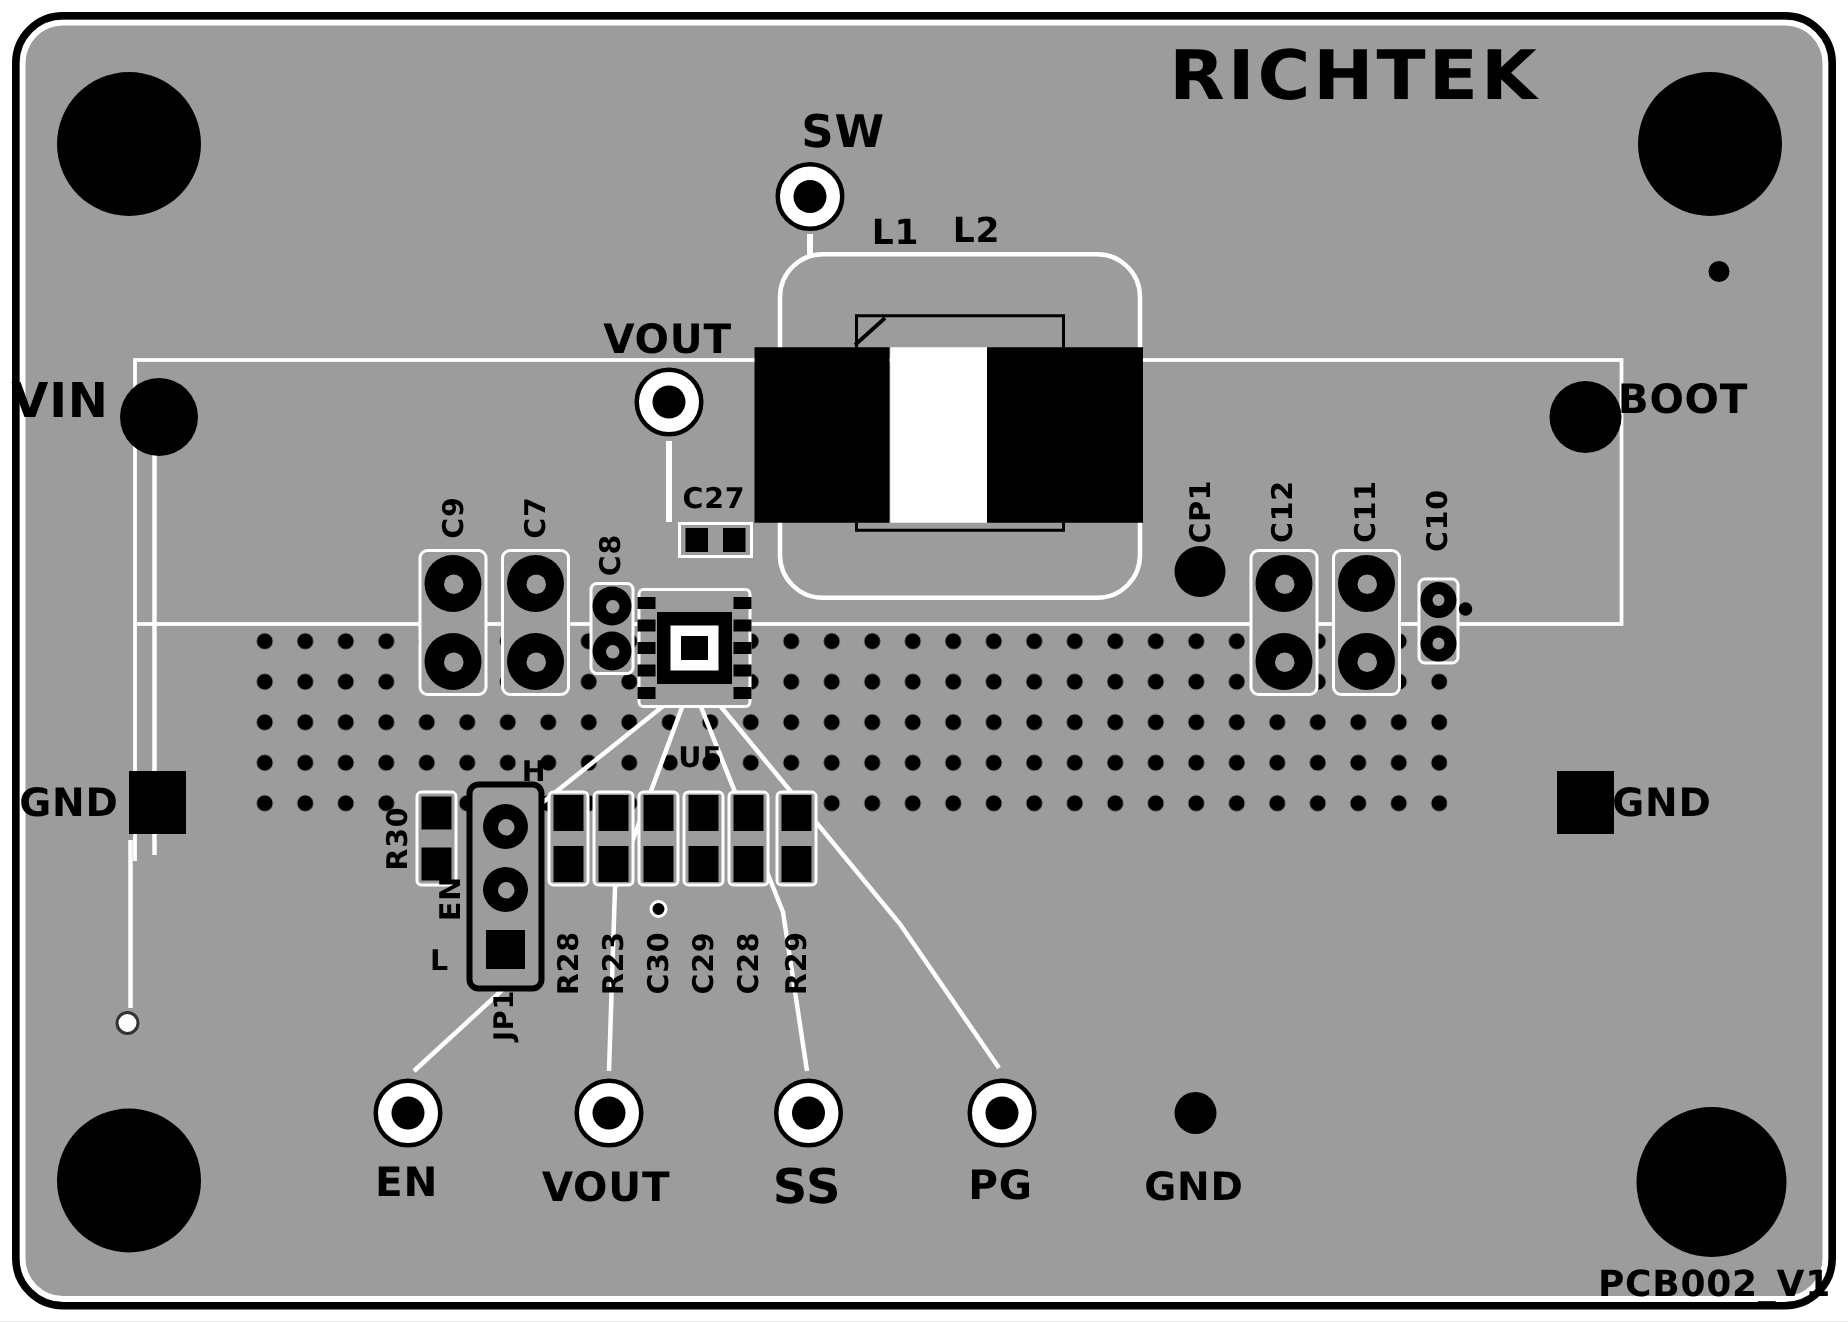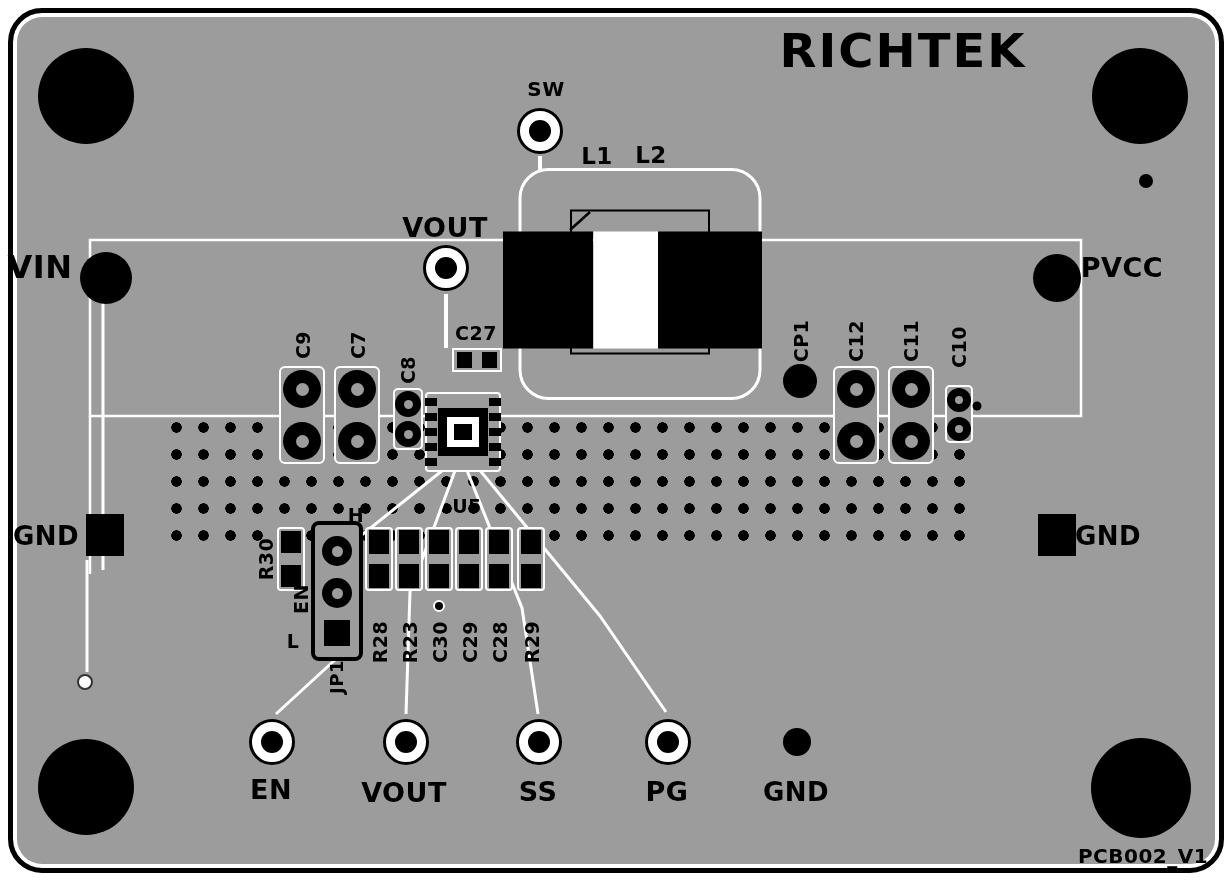--- a/index.html
+++ b/index.html
@@ -44,43 +44,43 @@
     <path d="M478,468 L600,616 L666,712" fill="none" stroke="#fff" stroke-width="3"></path>
     <path d="M570,230 L590,212" fill="none" stroke="#000" stroke-width="2.5"></path>
   </svg>
 
   <div class="abs ctr blk circle" style="left:86px;top:96px;width:96px;height:96px"></div>
   <div class="abs ctr blk circle" style="left:1140px;top:96px;width:96px;height:96px"></div>
   <div class="abs ctr blk circle" style="left:86px;top:787px;width:96px;height:96px"></div>
   <div class="abs ctr blk circle" style="left:1141px;top:788px;width:100px;height:100px"></div>
 
   <div class="abs lbl brand" style="left:903px;top:51px;font-size:48px">RICHTEK</div>
-  <div class="abs ctr lbl" style="left:1143px;top:856px;font-size:20px">PCB002_V1</div>
+  <div class="abs ctr lbl" style="left:1143px;top:856px;font-size:24px">PCB002_V1</div>
 
   <div class="abs ctr" style="left:640px;top:284px;width:243px;height:232px;border:3px solid #fff;border-radius:30px"></div>
   <div class="abs ctr" style="left:640px;top:282px;width:140px;height:145px;border:2px solid #000"></div>
   <div class="abs ctr blk" style="left:548px;top:290px;width:90px;height:117px"></div>
   <div class="abs ctr" style="left:626px;top:290px;width:65px;height:117px;background:#fff"></div>
   <div class="abs ctr blk" style="left:710px;top:290px;width:104px;height:117px"></div>
   <div class="abs ctr lbl" style="left:597px;top:156px;font-size:23px">L1</div>
   <div class="abs ctr lbl" style="left:651px;top:155px;font-size:23px">L2</div>
 
   <div class="abs ctr tp" style="left:540px;top:131px;width:46px;height:46px">
       <i></i>
     </div>
-  <div class="abs ctr lbl" style="left:546px;top:89px;font-size:20px">SW</div>
+  <div class="abs ctr lbl" style="left:562px;top:89px;font-size:30px">SW</div>
   <div class="abs ctr tp" style="left:446px;top:268px;width:46px;height:46px">
       <i></i>
     </div>
   <div class="abs ctr lbl" style="left:445px;top:227px;font-size:27px">VOUT</div>
 
   <div class="abs ctr blk circle" style="left:106px;top:278px;width:52px;height:52px"></div>
   <div class="abs ctr lbl" style="left:40px;top:267px;font-size:32px">VIN</div>
   <div class="abs ctr blk circle" style="left:1057px;top:278px;width:48px;height:48px"></div>
-  <div class="abs ctr lbl" style="left:1122px;top:267px;font-size:27px">PVCC</div>
+  <div class="abs ctr lbl" style="left:1122px;top:267px;font-size:27px">BOOT</div>
 
   <div class="abs ctr lbl" style="left:476px;top:333px;font-size:19px">C27</div>
   <div class="abs ctr silk" style="left:477px;top:360px;width:50px;height:24px">
     <div class="pad" style="left:3px;top:2px;width:15px;height:16px"></div>
     <div class="pad" style="right:3px;top:2px;width:15px;height:16px"></div>
   </div>
 
   <div class="abs ctr silk" style="left:463px;top:432px;width:76px;height:80px;border-radius:4px"></div>
   <div class="abs ctr blk" style="left:431px;top:402px;width:12px;height:8px"></div>
   <div class="abs ctr blk" style="left:431px;top:417px;width:12px;height:8px"></div>
@@ -216,21 +216,21 @@
   <div class="abs ctr lbl" style="left:271px;top:789px;font-size:27px">EN</div>
 
   <div class="abs ctr tp" style="left:406px;top:742px;width:46px;height:46px">
       <i></i>
     </div>
   <div class="abs ctr lbl" style="left:404px;top:792px;font-size:27px">VOUT</div>
 
   <div class="abs ctr tp" style="left:539px;top:742px;width:46px;height:46px">
       <i></i>
     </div>
-  <div class="abs ctr lbl" style="left:538px;top:791px;font-size:27px">SS</div>
+  <div class="abs ctr lbl" style="left:538px;top:791px;font-size:32px">SS</div>
 
   <div class="abs ctr tp" style="left:668px;top:742px;width:46px;height:46px">
       <i></i>
     </div>
   <div class="abs ctr lbl" style="left:667px;top:791px;font-size:27px">PG</div>
 
   <div class="abs ctr blk circle" style="left:797px;top:742px;width:28px;height:28px"></div>
   <div class="abs ctr lbl" style="left:796px;top:792px;font-size:26px">GND</div>
 
   <div class="abs ctr circle" style="left:85px;top:682px;width:16px;height:16px;background:#fff;border:2px solid #333"></div>

